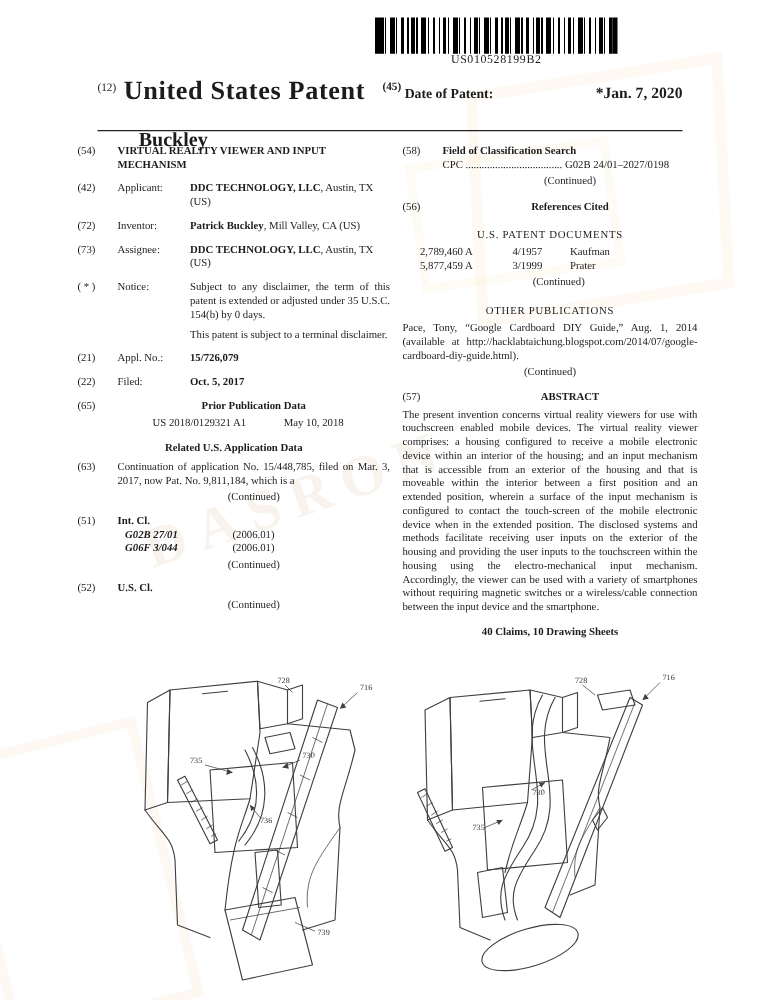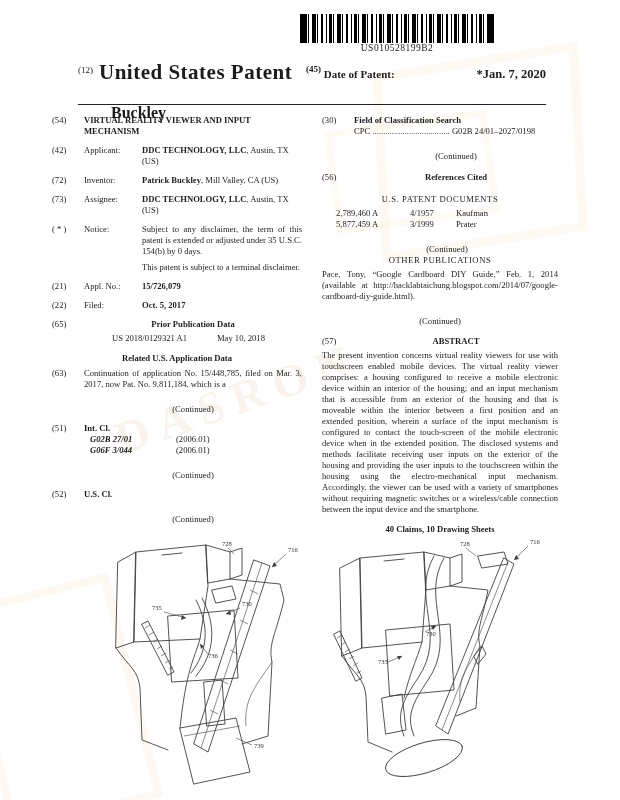--- a/index.html
+++ b/index.html
@@ -33,30 +33,30 @@
   .us-title{font-size:21px;font-weight:bold;letter-spacing:0.5px;display:inline-block;margin-left:6px;}
   .author{font-size:16px;font-weight:bold;margin-left:33px;margin-top:19px;}
   .hdr-right{position:absolute;right:0;top:4px;width:240px;}
   .hdr-row{display:flex;justify-content:space-between;align-items:baseline;line-height:1.25;}
   .hdr-lbl{font-size:11px;font-weight:bold;}
   .hdr-val{font-size:13.5px;font-weight:bold;}
   .hdr-val2{font-size:12.5px;font-weight:bold;}
   .rule{position:absolute;left:78px;right:74px;top:104px;border-top:1.6px solid #222;z-index:2;}
   
   .col{position:absolute;top:115px;font-size:8.6px;line-height:1.28;z-index:2;}
-  .col-left{left:52px;width:250px;}
+  .col-left{left:62px;width:250px;}
   .col-right{left:322px;width:236px;}
   .sec{display:grid;grid-template-columns:32px 1fr;margin-bottom:8px;}
   .sec .num{font-size:8.6px;}
   .kv{display:grid;grid-template-columns:58px 1fr;}
   .b{font-weight:bold;}
   .i{font-style:italic;}
   .bi{font-weight:bold;font-style:italic;}
   .just{text-align:justify;}
-  .cont{text-align:center;margin-top:14px;}
+  .cont{text-align:center;margin-top:2px;}
   .mt{margin-top:5px;}
   .heading-c{font-weight:bold;text-align:center;margin-bottom:3px;}
   .pubrow{display:flex;gap:30px;margin-left:28px;}
   .clsrow{display:grid;grid-template-columns:86px 1fr;margin-left:6px;}
   .patent-tbl{margin-left:14px;}
   .pt-row{display:grid;grid-template-columns:74px 46px 1fr;}
   .usdocs{text-align:center;letter-spacing:0.6px;margin:4px 0 3px 0;}
   .abstract-head{display:grid;grid-template-columns:32px 1fr;margin-bottom:3px;}
   .claims{font-weight:bold;text-align:center;margin-top:9px;}
   
@@ -198,21 +198,21 @@
       <span>
         <div class="b">U.S. Cl.</div>
         <div class="cont">(Continued)</div>
       </span>
     </div>
   </div>
 
   <div class="col col-right">
 
     <div class="sec">
-      <span class="num">(30)</span>
+      <span class="num">(58)</span>
       <span>
         <div class="b">Field of Classification Search</div>
         <div><span>CPC</span>
           <span>....................................</span>
           <span>G02B 24/01–2027/0198</span></div>
         <div class="cont">(Continued)</div>
       </span>
     </div>
 
     <div class="sec" style="margin-top:10px;">
@@ -231,22 +231,22 @@
         <span>Kaufman</span>
       </div>
       <div class="pt-row">
         <span>5,877,459 A</span>
         <span>3/1999</span>
         <span>Prater</span>
       </div>
       <div class="cont">(Continued)</div>
     </div>
 
-    <div class="usdocs" style="margin-top:0;">OTHER PUBLICATIONS</div>
-    <div class="just">Pace, Tony, “Google Cardboard DIY Guide,” Feb. 1, 2014 (available at http://hacklabtaichung.blogspot.com/2014/07/google-cardboard-diy-guide.html).</div>
+    <div class="usdocs" style="margin-top:12px;">OTHER PUBLICATIONS</div>
+    <div class="just">Pace, Tony, “Google Cardboard DIY Guide,” Aug. 1, 2014 (available at http://hacklabtaichung.blogspot.com/2014/07/google-cardboard-diy-guide.html).</div>
     <div class="cont">(Continued)</div>
 
 
     <div class="abstract-head" style="margin-top:9px;">
       <span class="num">(57)</span>
       <span class="heading-c" style="margin:0;">ABSTRACT</span>
     </div>
     <div class="just">The present invention concerns virtual reality viewers for use with touchscreen enabled mobile devices. The virtual reality viewer comprises: a housing configured to receive a mobile electronic device within an interior of the housing; and an input mechanism that is accessible from an exterior of the housing and that is moveable within the interior between a first position and an extended position, wherein a surface of the input mechanism is configured to contact the touch-screen of the mobile electronic device when in the extended position. The disclosed systems and methods facilitate receiving user inputs on the exterior of the housing and providing the user inputs to the touchscreen within the housing using the electro-mechanical input mechanism. Accordingly, the viewer can be used with a variety of smartphones without requiring magnetic switches or a wireless/cable connection between the input device and the smartphone.</div>
 
     <div class="claims">40 Claims, 10 Drawing Sheets</div>

